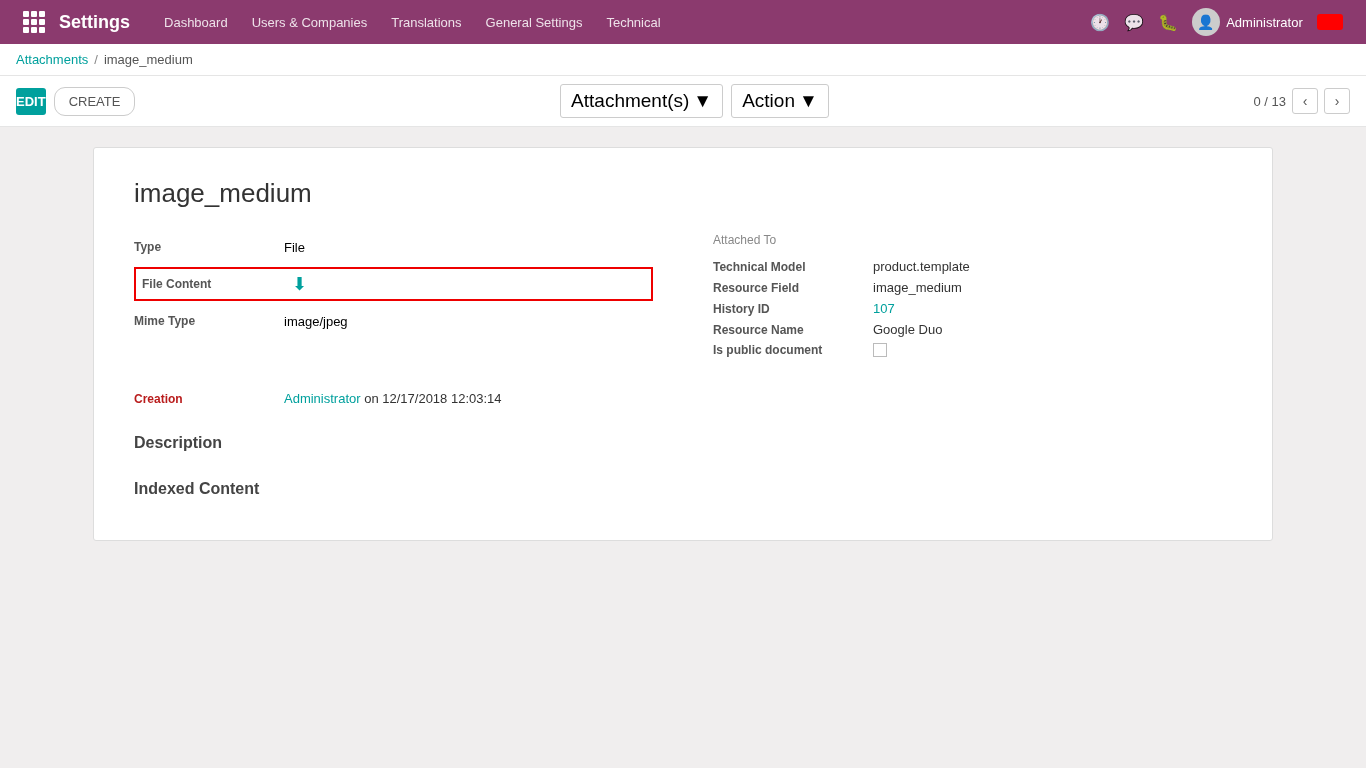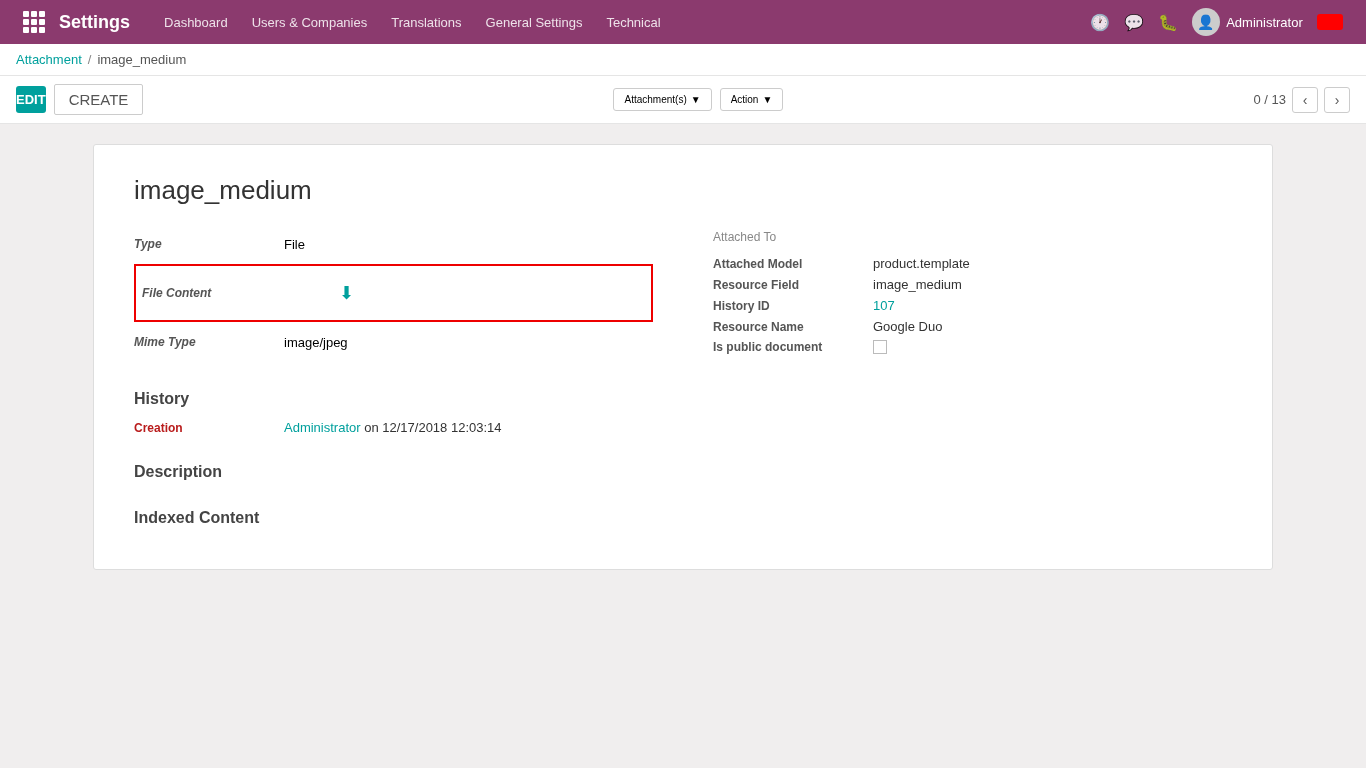--- a/index.html
+++ b/index.html
@@ -117,37 +117,37 @@
       font-size: 13px;
       font-weight: bold;
       border-radius: 3px;
       cursor: pointer;
     }
     .btn-create {
       background: white;
       color: #555;
       border: 1px solid #ccc;
       padding: 6px 14px;
-      font-size: 15px;
-      border-radius: 2px;
+      font-size: 13px;
+      border-radius: 11px;
       cursor: pointer;
     }
     .toolbar-center {
       flex: 1;
       display: flex;
       align-items: center;
       justify-content: center;
       gap: 8px;
     }
     .dropdown-btn {
       background: white;
       border: 1px solid #ccc;
       padding: 5px 10px;
       border-radius: 3px;
-      font-size: 10px;
+      font-size: 19px;
       cursor: pointer;
       display: flex;
       align-items: center;
       gap: 4px;
     }
     .toolbar-right {
       display: flex;
       align-items: center;
       gap: 6px;
       font-size: 13px;
@@ -200,36 +200,34 @@
       align-items: center;
       margin-bottom: 6px;
       min-height: 28px;
     }
     .field-label {
       font-weight: bold;
       font-size: 12px;
       color: #555;
       width: 150px;
       flex-shrink: 0;
-      font-style: italic;
     }
     .field-value {
       font-size: 13px;
       color: #000000;
     }
 
     
     .field-row-highlighted {
       border: 2px solid #e00;
-      padding: 16px 6px;
+      padding: 4px 6px;
       margin-bottom: 6px;
       display: flex;
       align-items: center;
       min-height: 30px;
-      gap: 47px;
     }
     .field-row-highlighted .field-label {
       font-weight: bold;
       font-size: 12px;
       color: #555;
       width: 150px;
       flex-shrink: 0;
     }
     .download-icon {
       color: #00a09d;
@@ -336,21 +334,21 @@
     <span class="topbar-icon">🐛</span>
     <div class="topbar-user">
       <div class="topbar-avatar">👤</div>
       <span>Administrator</span>
     </div>
     <span class="topbar-red-badge">&nbsp;&nbsp;&nbsp;&nbsp;</span>
   </div>
 </div>
 
 <div class="breadcrumb-bar">
-  <a class="breadcrumb-link">Attachment</a>
+  <a class="breadcrumb-link">Attachments</a>
   <span class="breadcrumb-sep">/</span>
   <span class="breadcrumb-current">image_medium</span>
 </div>
 
 <div class="toolbar">
   <button class="btn-edit">EDIT</button>
   <button class="btn-create">CREATE</button>
   <div class="toolbar-center">
     <button class="dropdown-btn">
       <span>Attachment(s)</span>
@@ -388,21 +386,21 @@
 
         <div class="field-row">
           <span class="field-label">Mime Type</span>
           <span class="field-value">image/jpeg</span>
         </div>
       </div>
 
       <div class="form-right attached-section">
         <div class="attached-title">Attached To</div>
         <div class="attached-row">
-          <span class="attached-label">Attached Model</span>
+          <span class="attached-label">Technical Model</span>
           <span class="attached-value">product.template</span>
         </div>
         <div class="attached-row">
           <span class="attached-label">Resource Field</span>
           <span class="attached-value">image_medium</span>
         </div>
         <div class="attached-row">
           <span class="attached-label">History ID</span>
           <span class="attached-value attached-link">107</span>
         </div>
@@ -411,21 +409,20 @@
           <span class="attached-value">Google Duo</span>
         </div>
         <div class="attached-row">
           <span class="attached-label">Is public document</span>
           <span class="checkbox-display"></span>
         </div>
       </div>
     </div>
 
     <div class="section-block">
-      <div class="section-heading">History</div>
       <div class="history-row">
         <span class="history-label">Creation</span>
         <span class="history-value">
           <span class="history-link">Administrator</span><span> on 12/17/2018 12:03:14</span>
         </span>
       </div>
     </div>
 
     <div class="section-block">
       <div class="section-heading">Description</div>

